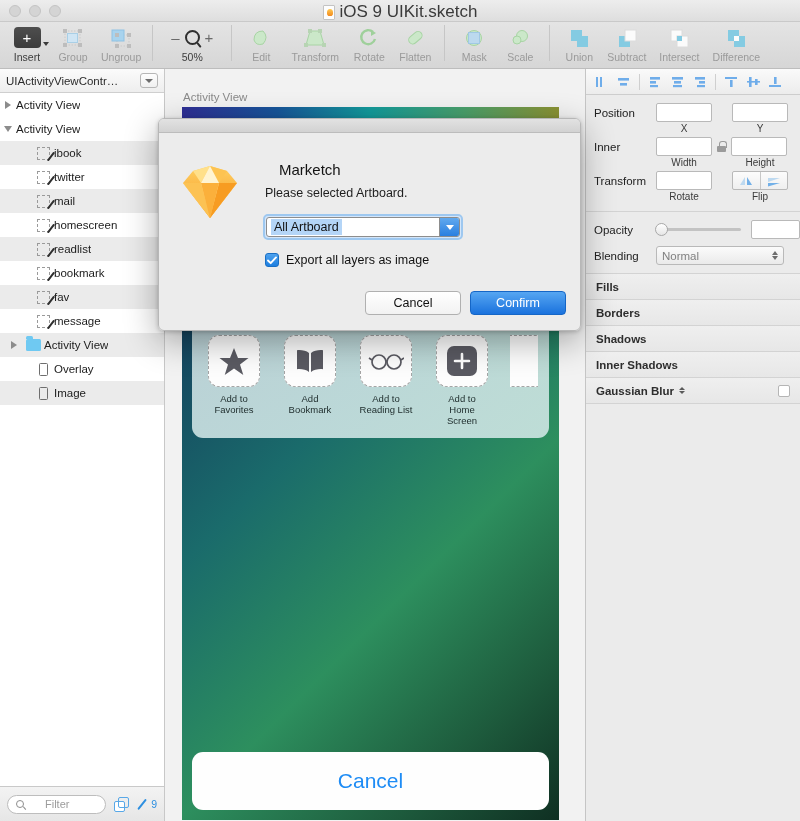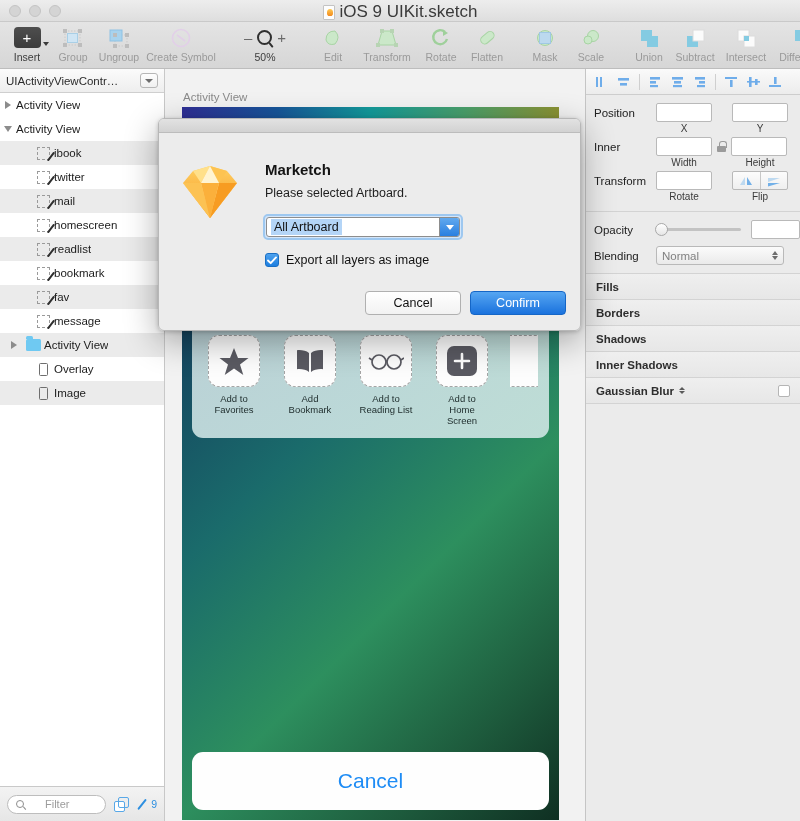--- a/index.html
+++ b/index.html
@@ -231,21 +231,21 @@
     position:absolute; left:158px; top:118px; width:423px; height:213px;
     border-radius:6px; box-shadow: 0 10px 34px rgba(0,0,0,.33), 0 1px 4px rgba(0,0,0,.2);
   }
   .modal {
     position:absolute; left:158px; top:118px; width:423px; height:213px;
     background:#ececec; border-radius:6px; overflow:hidden; border:1px solid #b7b7b7;
   }
   .modal-bar { height:14px; background:linear-gradient(to bottom,#e2e2e2,#d2d2d2); border-bottom:1px solid #bcbcbc; }
   .modal-body { position:relative; height:198px; }
   .diamond { position:absolute; left:20px; top:28px; width:62px; height:62px; }
-  .modal-title { position:absolute; left:106px; top:28px; font-size:15px; font-weight:bold; color:#141414; }
+  .modal-title { position:absolute; left:120px; top:28px; font-size:15px; font-weight:normal; color:#141414; }
   .modal-sub { position:absolute; left:106px; top:53px; font-size:12.5px; color:#1e1e1e; }
 
   .combo-wrap {
     position:absolute; left:104px; top:81px; width:200px; height:26px;
     border-radius:5px; border:2px solid #9ec8f0; padding:1px;
     background:#d4e6fa;
   }
   .combo {
     width:100%; height:100%; background:#fff; border:1px solid #8d8d8d; border-radius:3px;
     display:flex; align-items:center; justify-content:space-between; overflow:hidden;
@@ -329,29 +329,20 @@
               <rect x="7" y="6" width="4" height="4"></rect>
               <rect x="19" y="6" width="4" height="4"></rect>
               <rect x="7" y="17" width="4" height="4"></rect>
               <rect x="19" y="17" width="4" height="4"></rect>
             </g>
         </svg>
       </div>
       <div class="tb-label dim">Ungroup</div>
     </div>
 
-    <div class="tb-item" style="min-width:78px;">
-      <div class="tb-glyph">
-        <svg width="22" height="22">
-          <circle cx="11" cy="11" r="8.5" fill="none" stroke="#e2cfe8" stroke-width="1.6"></circle>
-          <path d="M7 8 L15 14" stroke="#e2cfe8" stroke-width="1.6" fill="none"></path>
-        </svg>
-      </div>
-      <div class="tb-label dim">Create Symbol</div>
-    </div>
 
     <div class="tb-sep"></div>
 
     <div class="tb-item" style="min-width:66px;">
       <div class="tb-glyph zoom-block">
         <span class="zoom-sign">–</span>
         <span class="mag"></span>
         <span class="zoom-sign">+</span>
       </div>
       <div class="tb-label">50%</div>

